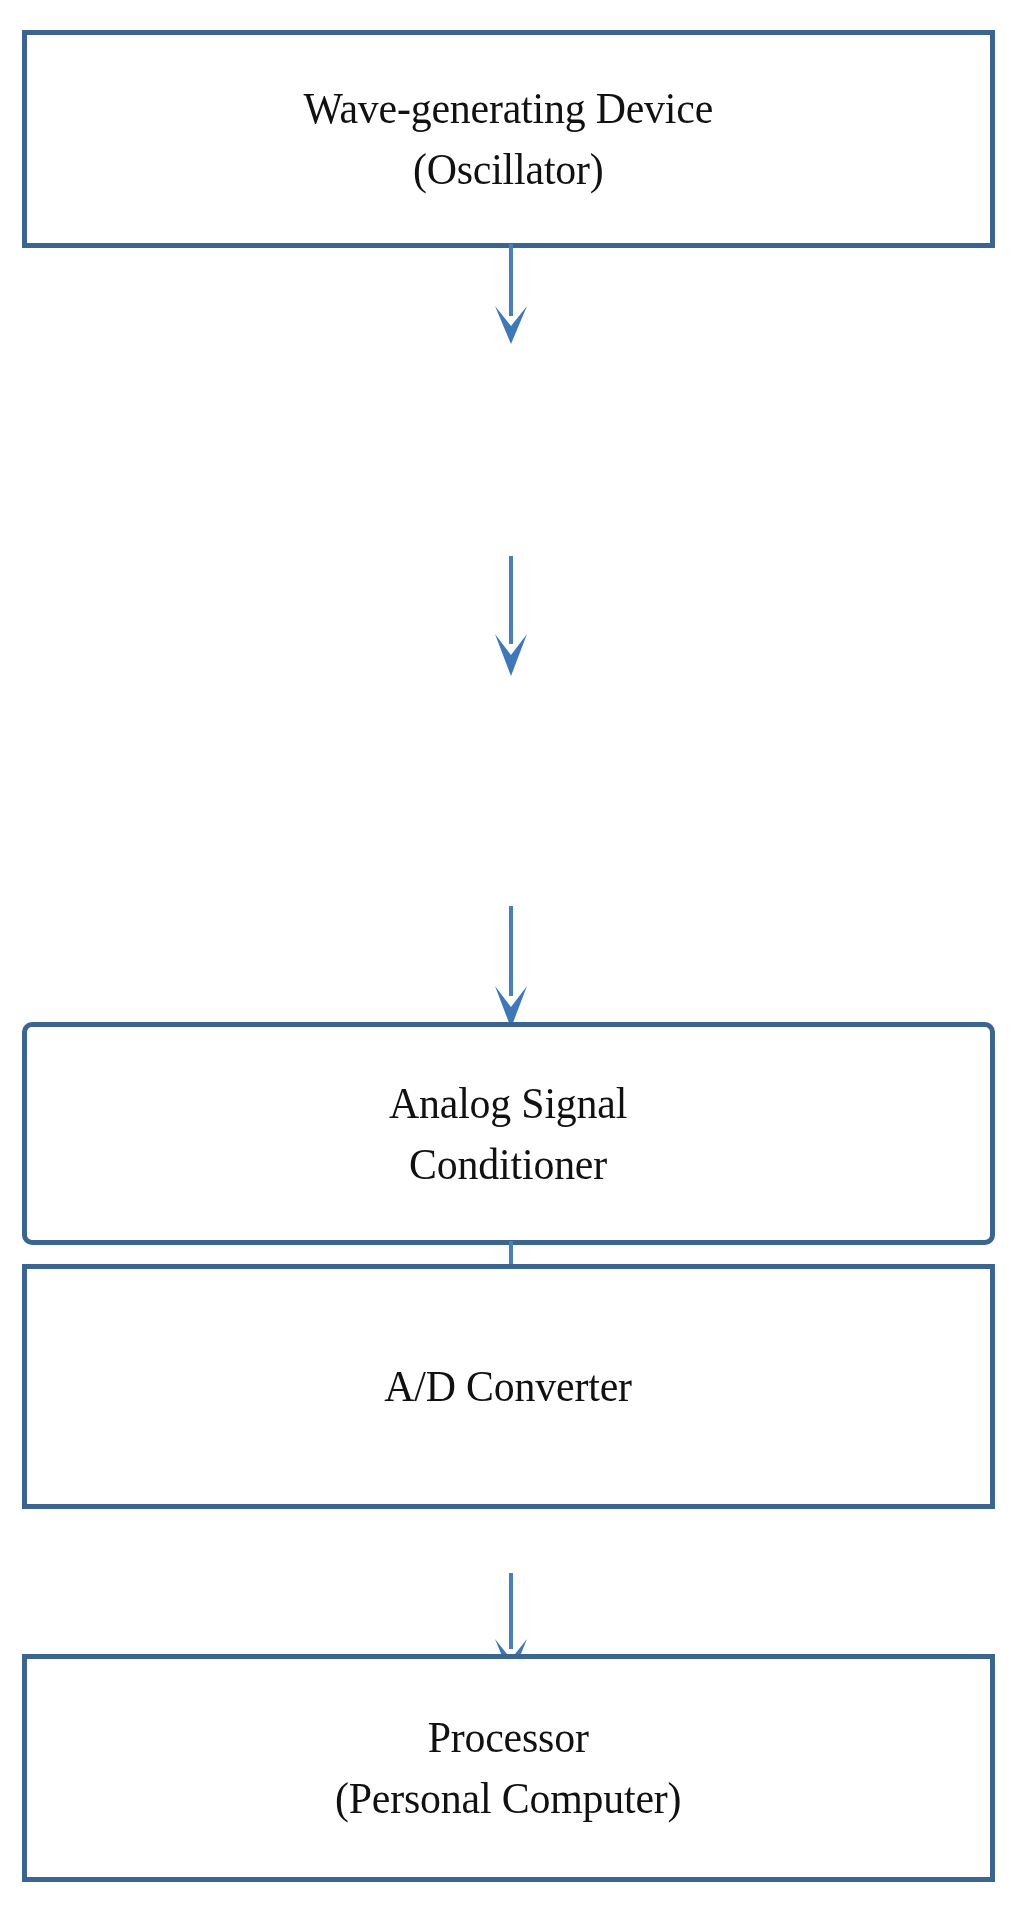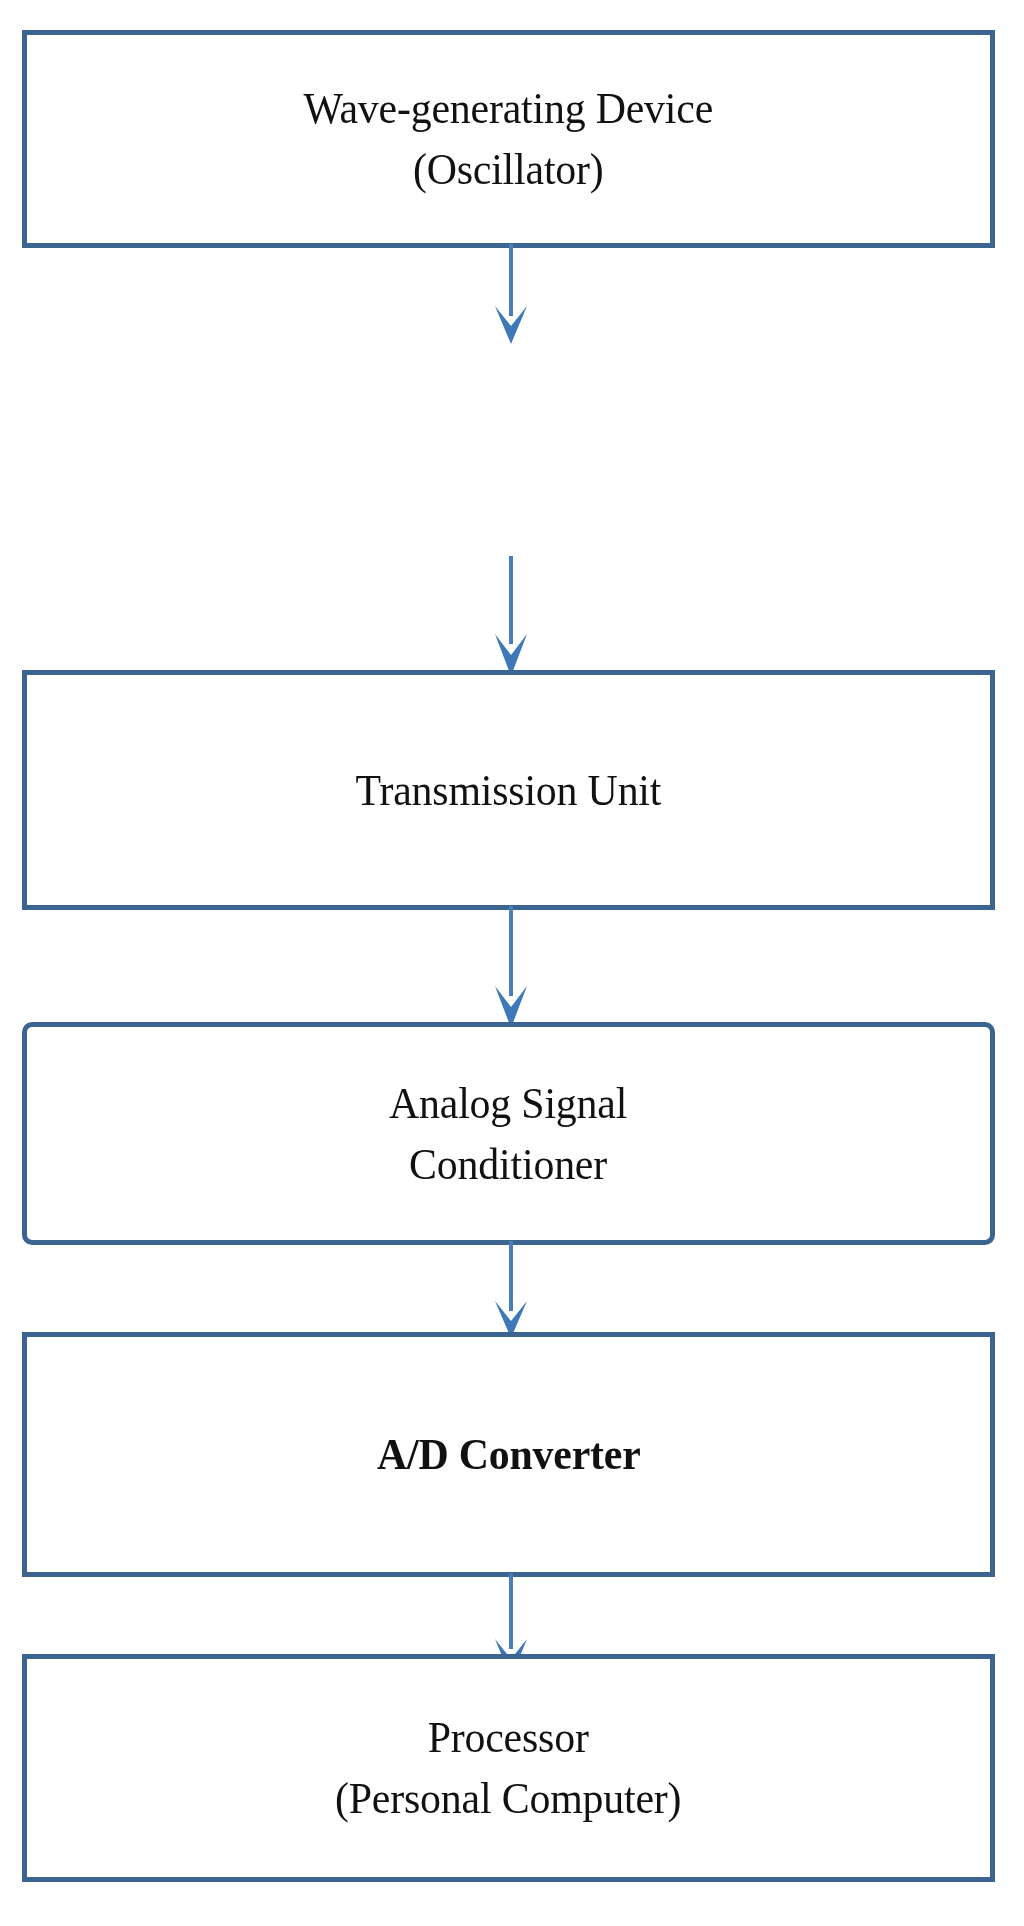--- a/index.html
+++ b/index.html
@@ -44,21 +44,21 @@
     transform-origin: center center;
     white-space: pre-line;
     padding: 0 12px;
   }
 
   
   .node-0 { top: 30px;   height: 218px; }
   .node-1 { top: 338px;  height: 222px; }
   .node-2 { top: 670px;  height: 240px; }
   .node-3 { top: 1022px; height: 223px; border-radius: 10px; }
-  .node-4 { top: 1332px; height: 245px; font-weight: bold; }
+  .node-4 { top: 1264px; height: 245px; }
   .node-5 { top: 1654px; height: 228px; align-items: center; }
 
   .flow-arrow {
     position: absolute;
     left: 0;
     width: 1024px;
     pointer-events: none;
   }
   .arrow-0 { top: 244px;  height: 100px; }
   .arrow-1 { top: 556px;  height: 120px; }
@@ -86,23 +86,20 @@
   </div>
 
 
   <div class="flow-arrow arrow-1">
     <svg viewBox="0 0 1024 120" preserveAspectRatio="none">
       <rect x="509" y="0" width="4" height="88" fill="#4A7EBB"></rect>
       <path d="M 495 78 L 511 120 L 527 78 L 511 99 Z" fill="#3E78B8"></path>
     </svg>
   </div>
 
-  <div class="flow-node node-2">
-    <div class="node-label">Transmission Unit</div>
-  </div>
 
   <div class="flow-arrow arrow-2">
     <svg viewBox="0 0 1024 122" preserveAspectRatio="none">
       <rect x="509" y="0" width="4" height="90" fill="#4A7EBB"></rect>
       <path d="M 495 80 L 511 122 L 527 80 L 511 101 Z" fill="#3E78B8"></path>
     </svg>
   </div>
 
   <div class="flow-node node-3">
     <div class="node-label">Analog Signal

